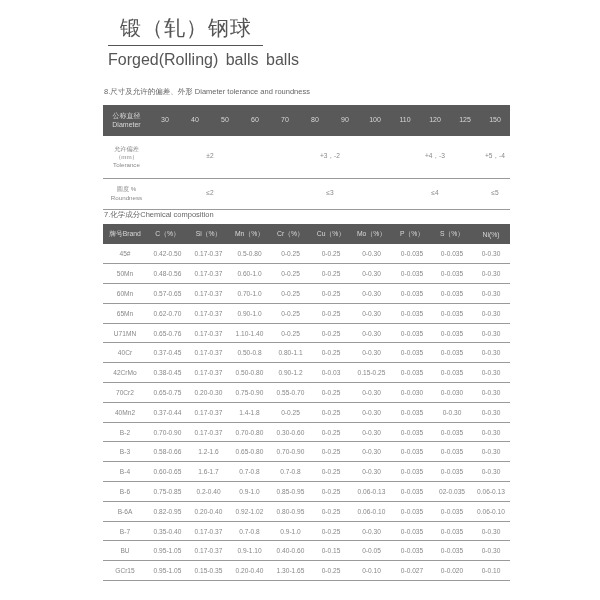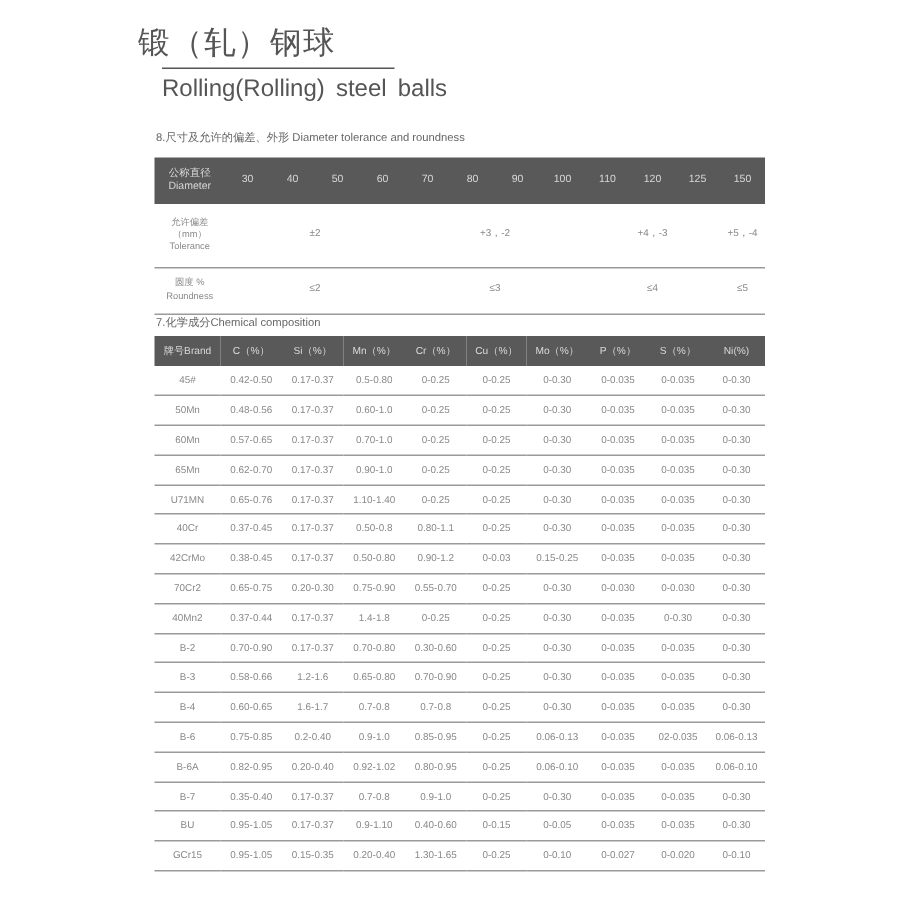--- a/index.html
+++ b/index.html
@@ -1,19 +1,19 @@
 <!DOCTYPE html>
 <html><head>
 <meta charset="utf-8">
 <style>
   * { box-sizing: border-box; margin: 0; padding: 0; }
   html, body { width: 600px; height: 600px; background: #ffffff; overflow: hidden; }
   body { font-family: "Liberation Sans", "DejaVu Sans", sans-serif; color: #777; position: relative; }
 
-  .title-cn { position: absolute; left: 92px; top: 14px; font-size: 21px; color: #555; letter-spacing: 1px; font-family: "DejaVu Sans", sans-serif; }
+  .title-cn { position: absolute; left: 120px; top: 14px; font-size: 21px; color: #555; letter-spacing: 1px; font-family: "DejaVu Sans", sans-serif; }
   .title-rule { position: absolute; left: 108px; top: 45px; width: 155px; height: 1px; background: #555; }
   .title-en { position: absolute; left: 108px; top: 51px; font-size: 16px; color: #555; word-spacing: 3px; }
 
   .section-label { position: absolute; left: 104px; font-size: 7.5px; color: #666; }
   #sec1 { top: 87px; }
   #sec2 { top: 210px; }
 
   table { position: absolute; left: 103px; width: 407px; border-collapse: collapse; table-layout: fixed; }
   #t1 { top: 105px; }
   #t2 { top: 224px; }
@@ -28,21 +28,21 @@
   #t1 td.label { font-size: 6.2px; }
 
   #t2 th { height: 20px; font-size: 6.8px; }
   #t2 td { height: 19.8px; }
 </style>
 </head>
 <body>
 
 <div class="title-cn">锻（轧）钢球</div>
 <div class="title-rule"></div>
-<div class="title-en">Rolling(Rolling)  steel   balls</div>
+<div class="title-en">Forged(Rolling)  balls   balls</div>
 
 <div class="section-label" id="sec1">8.尺寸及允许的偏差、外形 Diameter tolerance and roundness</div>
 
 <table id="t1">
   <colgroup>
     <col style="width:47px">
     <col style="width:30px">
       <col style="width:30px">
       <col style="width:30px">
       <col style="width:30px">

